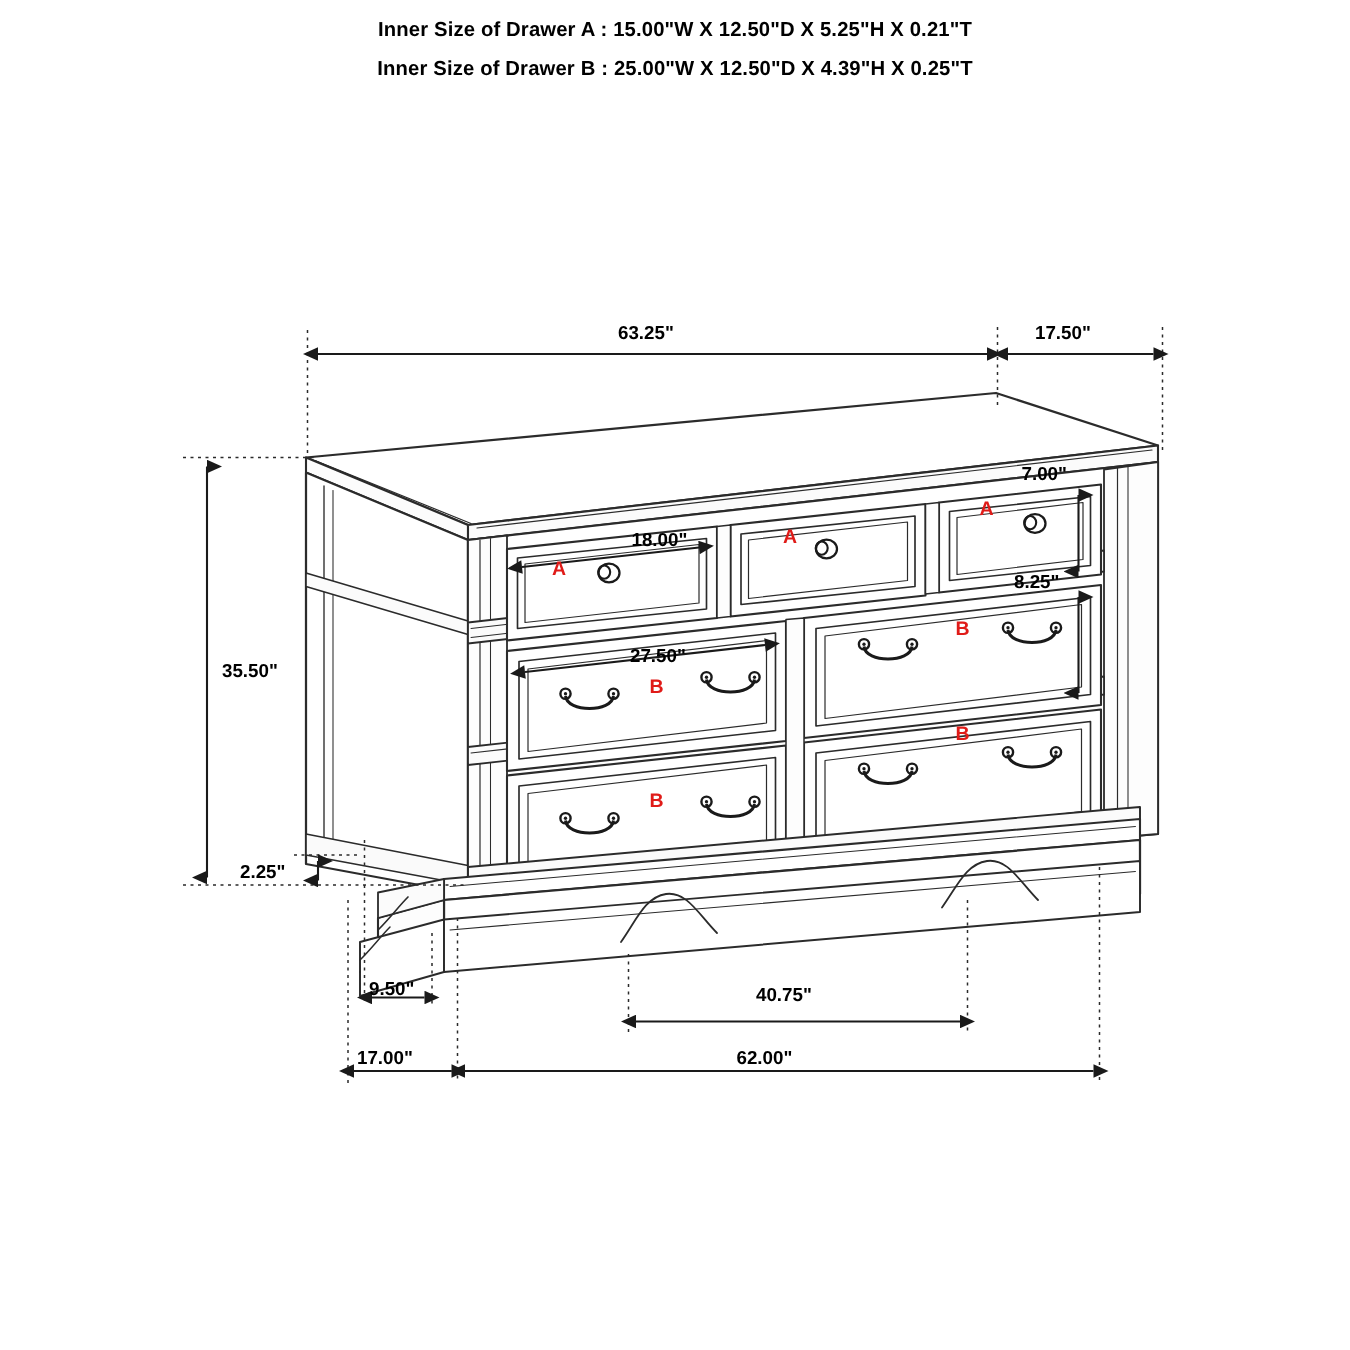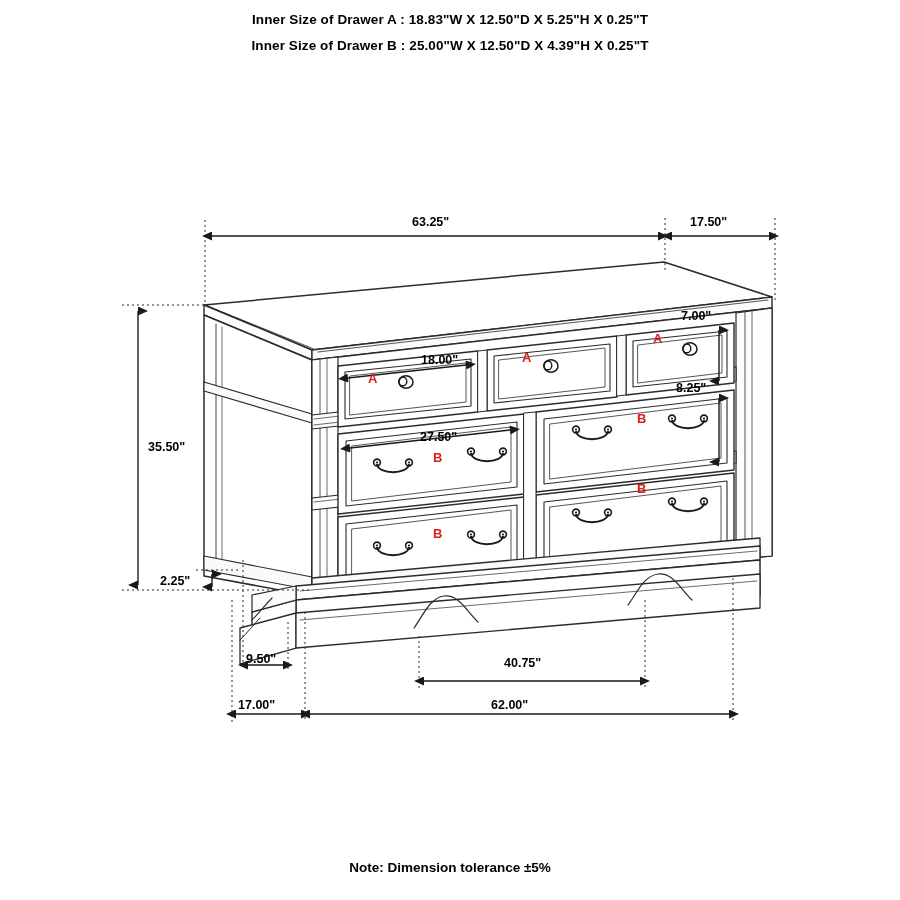--- a/index.html
+++ b/index.html
@@ -33,21 +33,21 @@
     position:absolute;font-weight:bold;font-size:13px;
     color:#e01b18;white-space:nowrap;
   }
 </style>
 </head>
 <body>
 
 <div id="stage">
 
   <div class="hdr">
-    <div class="l1">Inner Size of Drawer A  : 18.83"W X 12.50"D X 5.25"H X 0.25"T</div>
+    <div class="l1">Inner Size of Drawer A  : 15.00"W X 12.50"D X 5.25"H X 0.21"T</div>
     <div class="l2">Inner Size of Drawer B : 25.00"W X 12.50"D X 4.39"H X 0.25"T</div>
   </div>
 
   <svg class="draw" viewBox="0 0 900 900">
     <defs>
       <marker id="arrL" markerWidth="11" markerHeight="9" refX="10" refY="4.5" orient="auto" markerUnits="userSpaceOnUse">
         <path d="M10,0 L10,9 L0,4.5 Z" fill="#1a1a1a"></path>
       </marker>
       <marker id="arrR" markerWidth="11" markerHeight="9" refX="1" refY="4.5" orient="auto" markerUnits="userSpaceOnUse">
         <path d="M1,0 L1,9 L11,4.5 Z" fill="#1a1a1a"></path>
@@ -233,14 +233,13 @@
   <div class="dimtxt" style="left:491px;top:698px;">62.00"</div>
 
   <div class="abtxt" style="left:368px;top:371px;">A</div>
   <div class="abtxt" style="left:522px;top:350px;">A</div>
   <div class="abtxt" style="left:653px;top:331px;">A</div>
   <div class="abtxt" style="left:433px;top:450px;">B</div>
   <div class="abtxt" style="left:637px;top:411px;">B</div>
   <div class="abtxt" style="left:433px;top:526px;">B</div>
   <div class="abtxt" style="left:637px;top:481px;">B</div>
 
-  <div class="footnote">Note: Dimension tolerance ±5%</div>
 </div>
 
 </body></html>

